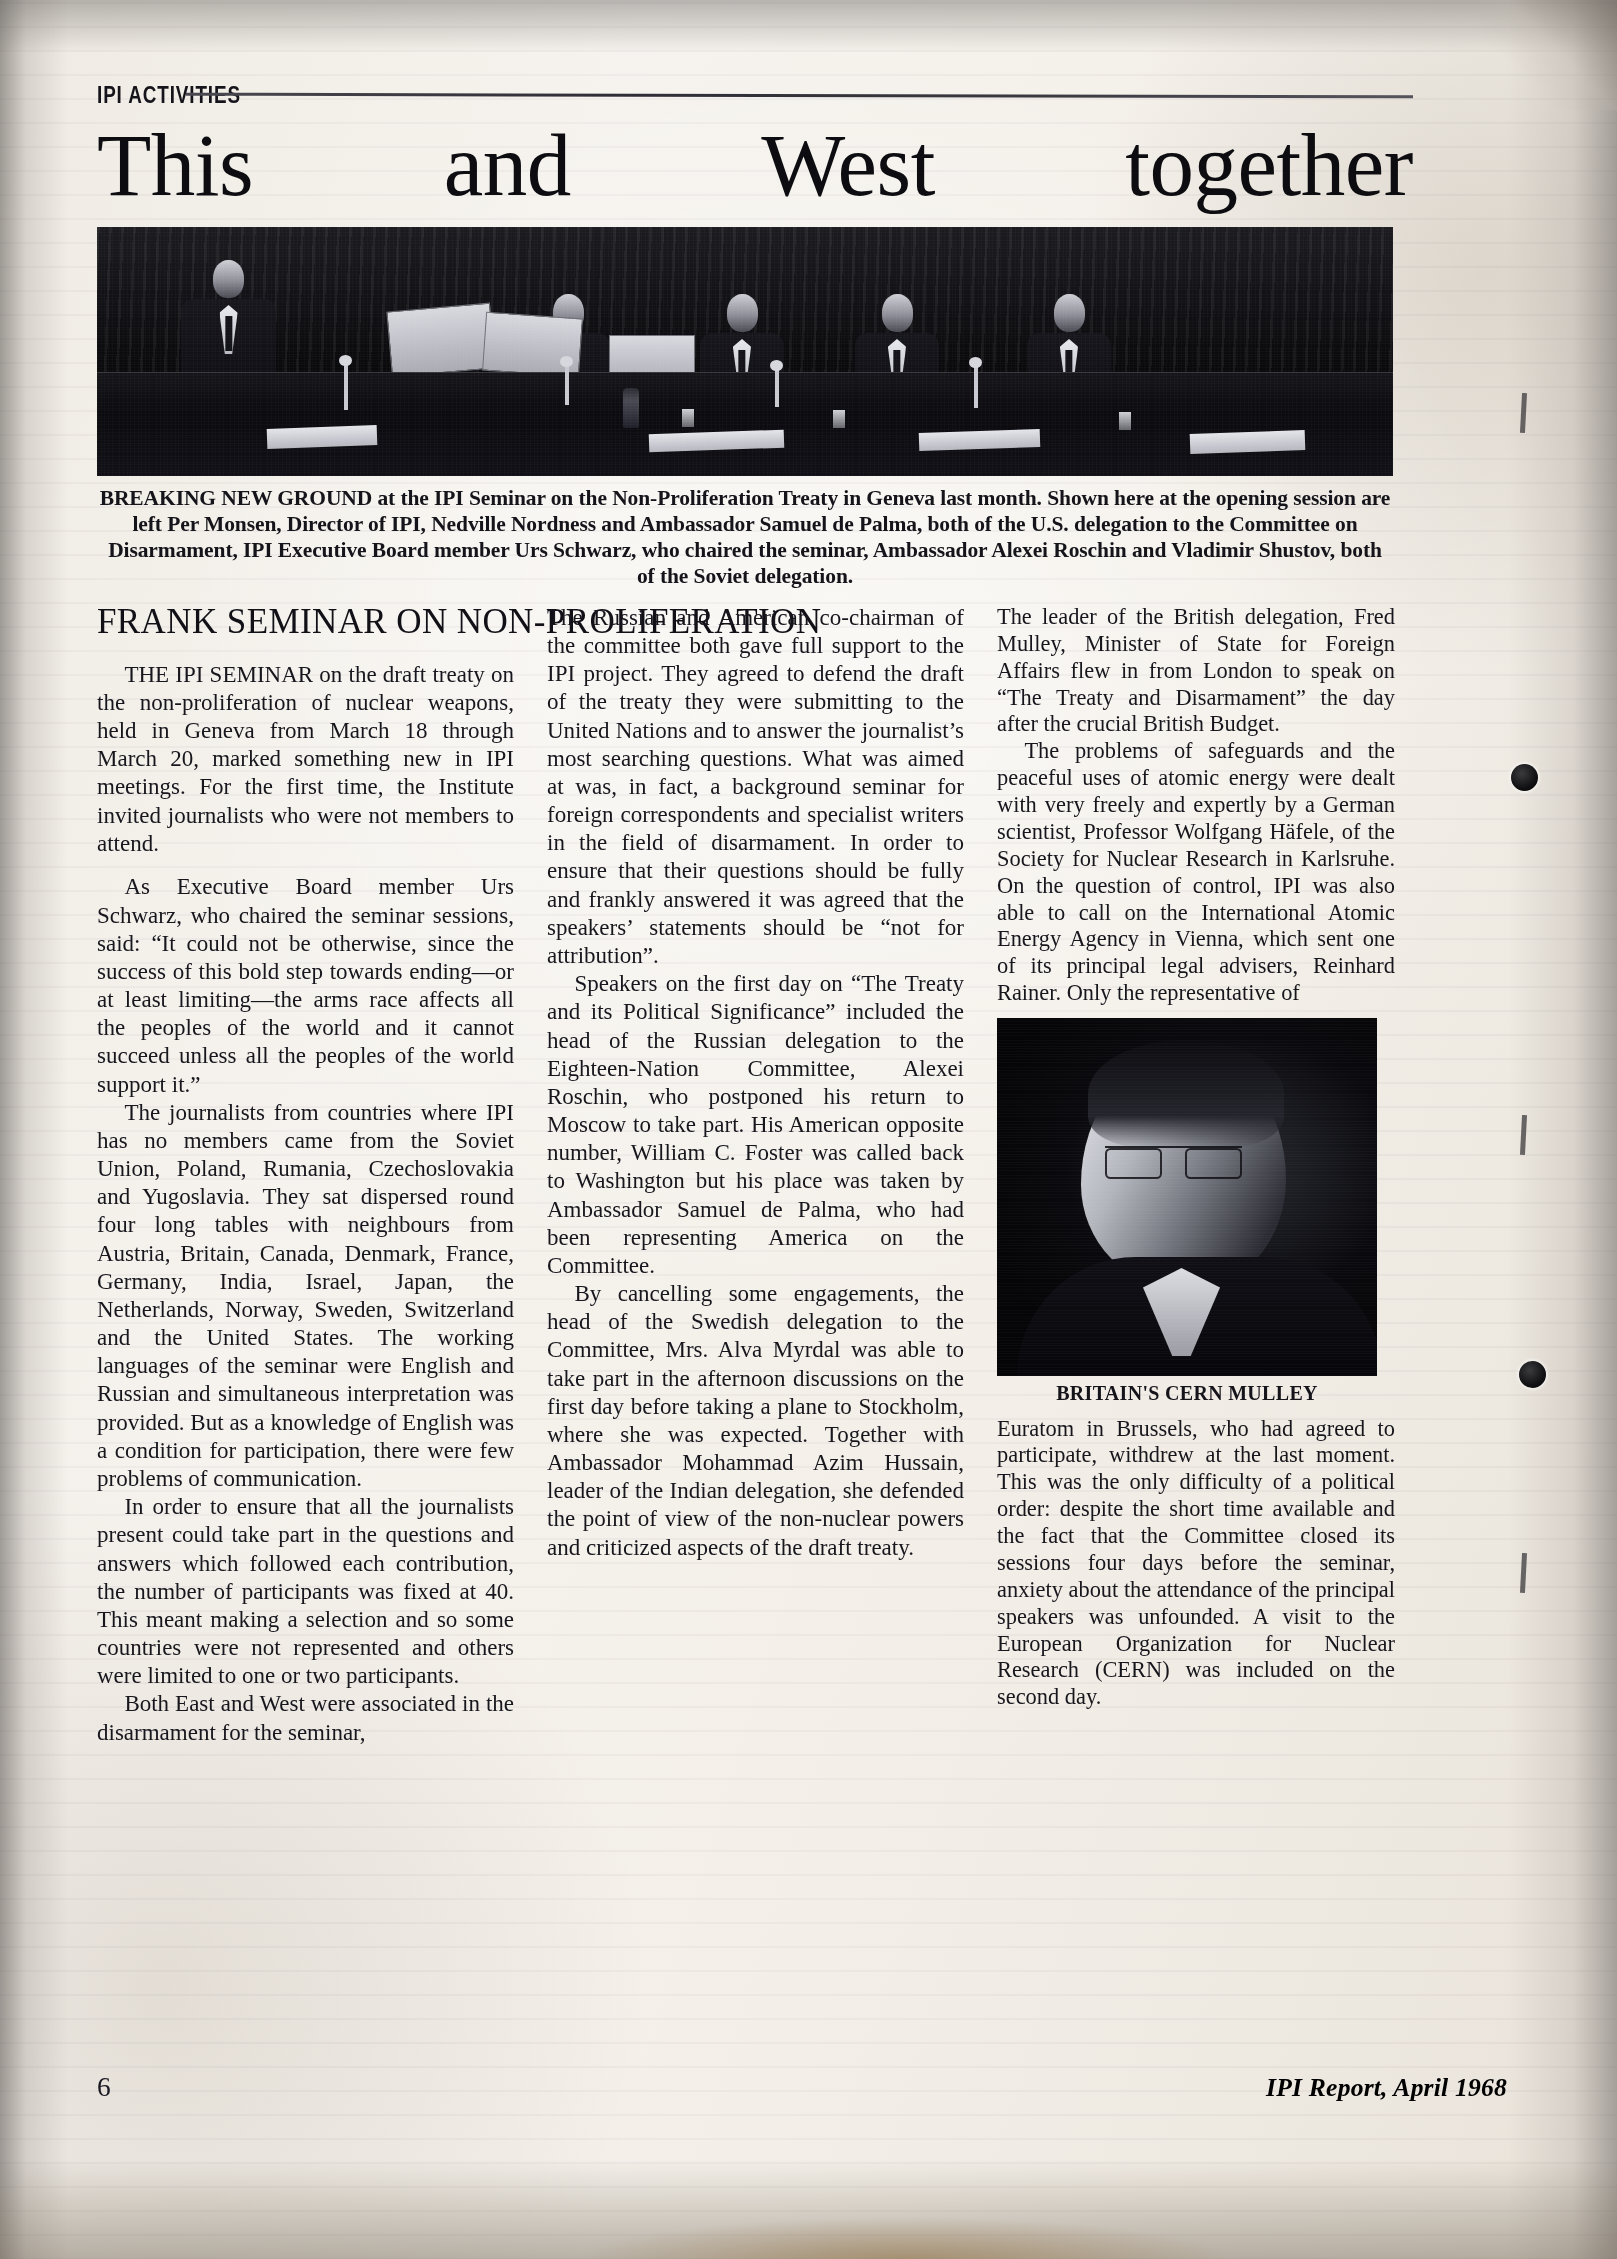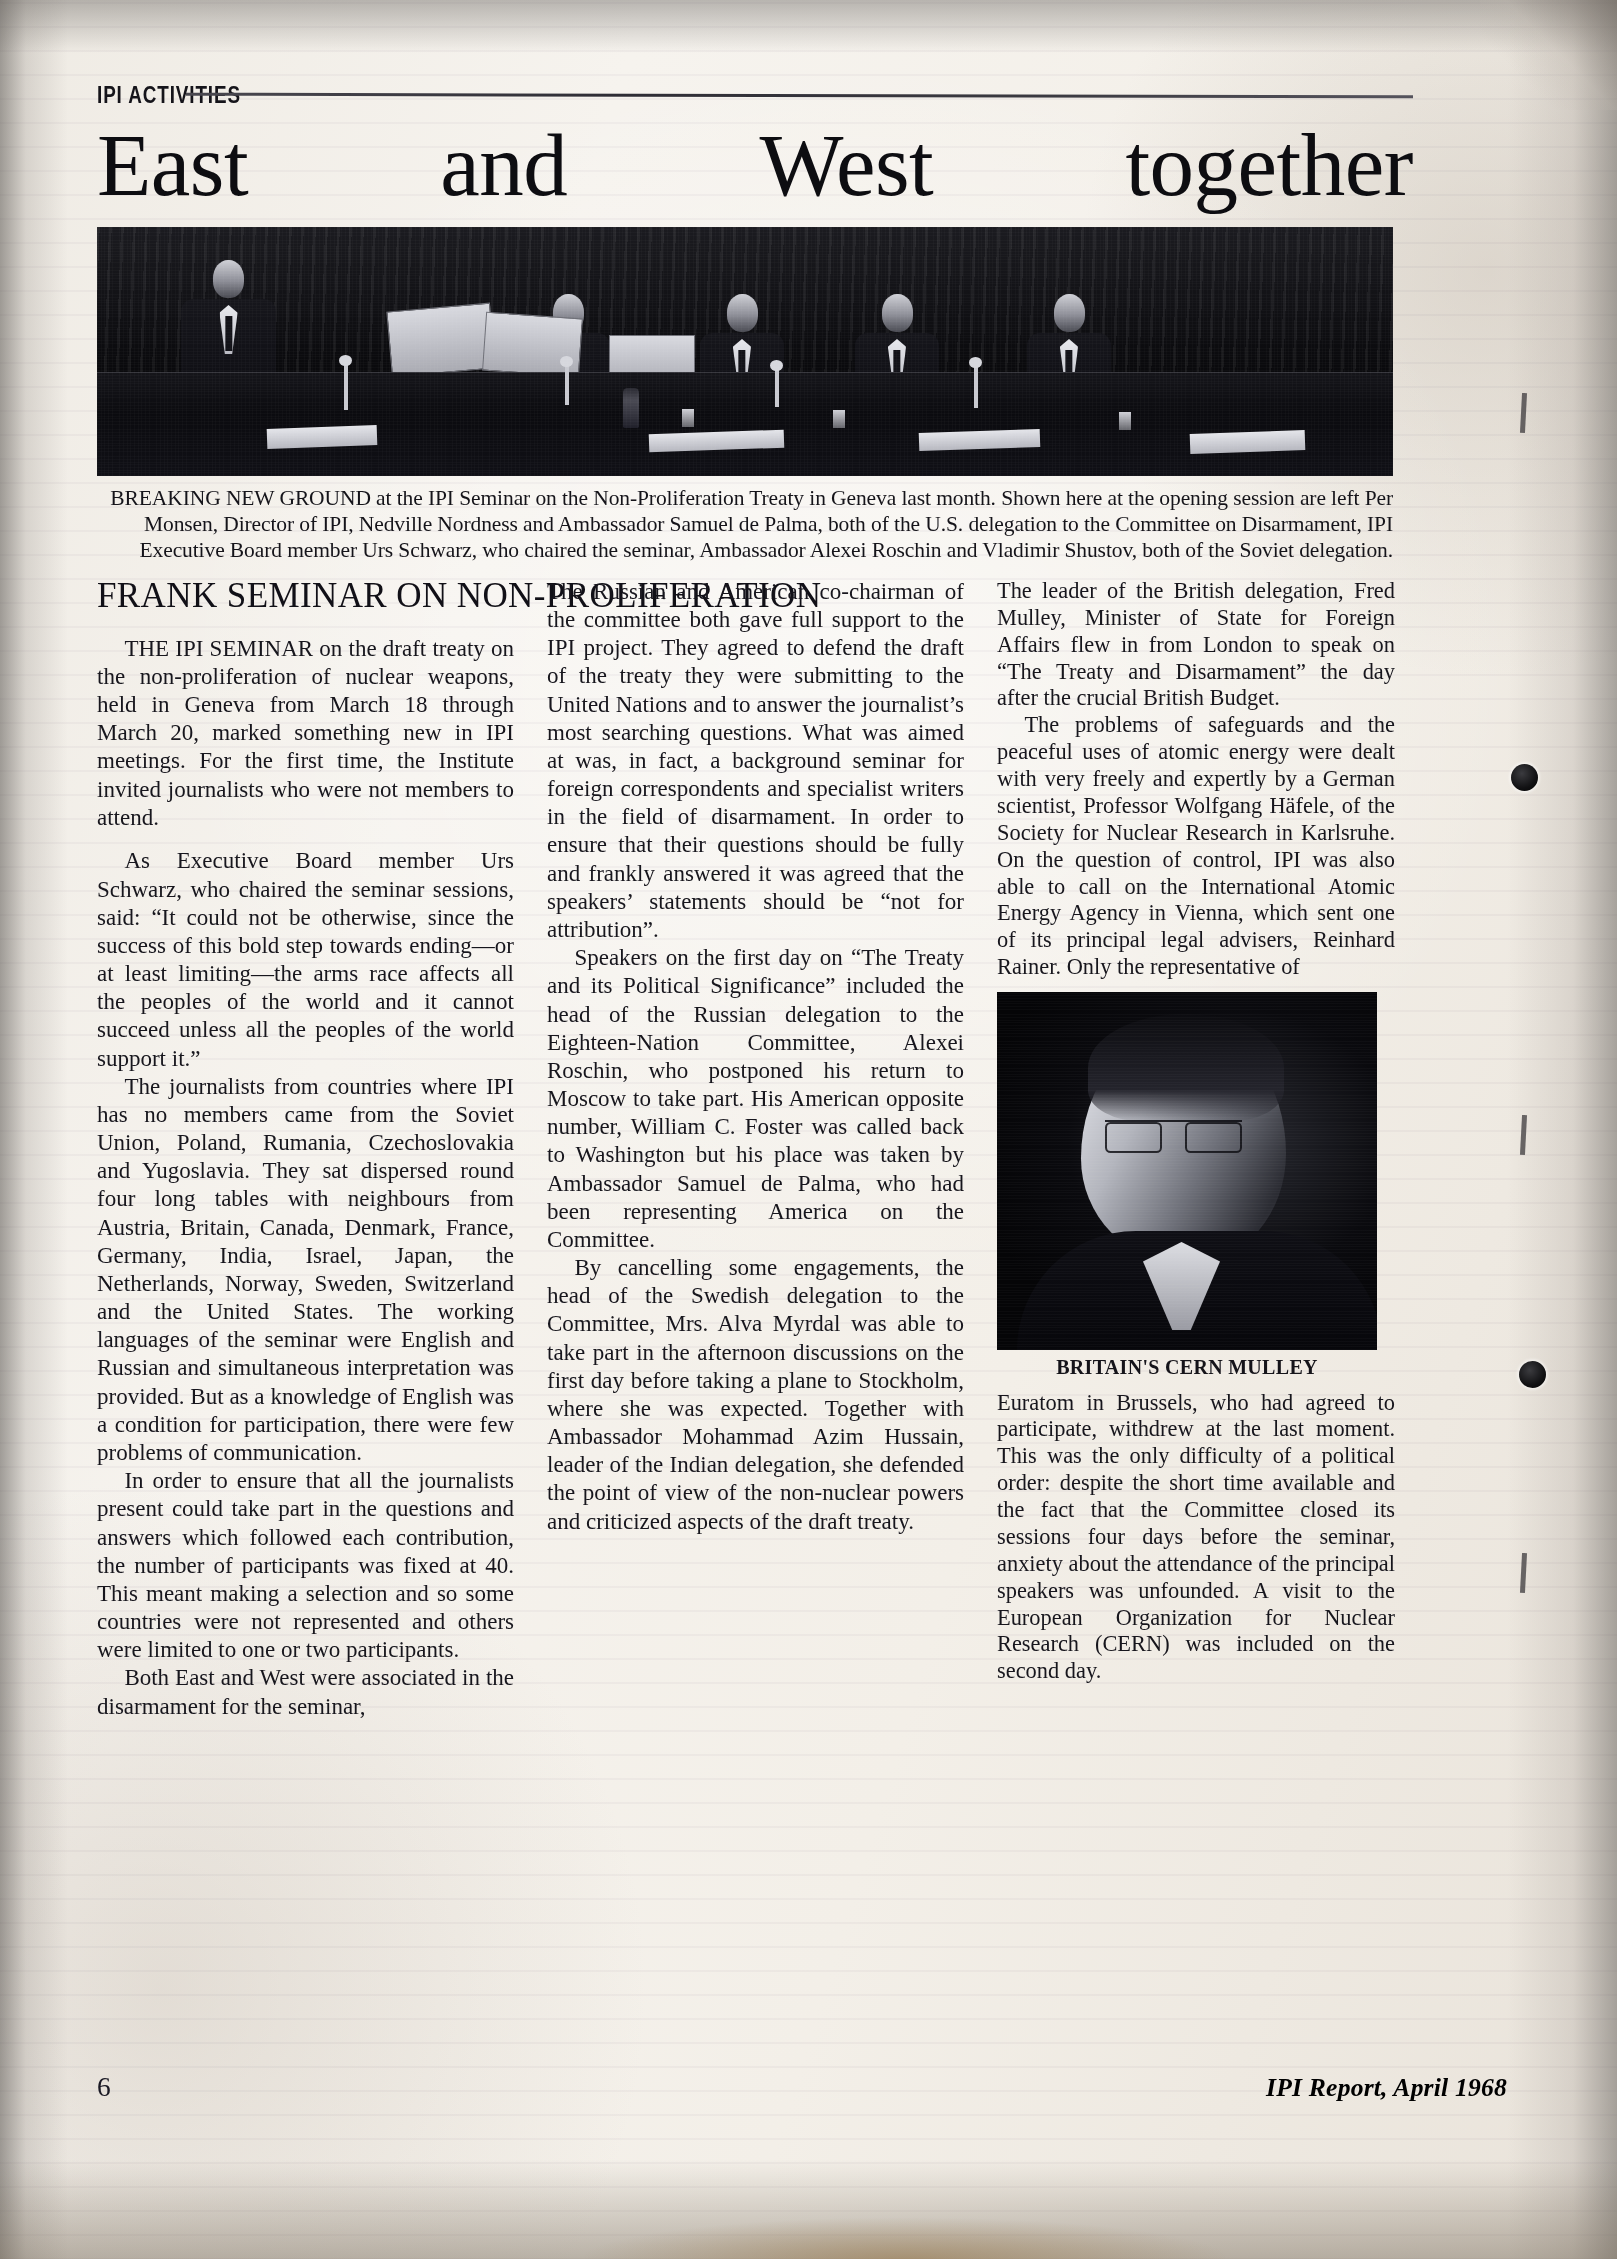--- a/index.html
+++ b/index.html
@@ -230,26 +230,26 @@
       repeating-linear-gradient(0deg, rgba(255,255,255,0.035) 0 0.9px, rgba(0,0,0,0) 0.9px 2.7px),
       repeating-linear-gradient(90deg, rgba(255,255,255,0.03) 0 0.9px, rgba(0,0,0,0) 0.9px 3.7px);
     mix-blend-mode: screen;
     opacity: 0.55;
   }
 
   
   .lead-caption {
     margin-top: 9.1px;
     width: 1296px;
-    font-weight: 400;
+    font-weight: 700;
     font-size: 21.5px;
     line-height: 1.21;
     letter-spacing: -0.1px;
     color: #15141a;
-    text-align: right;
+    text-align: center;
   }
 
   
   .columns {
     margin-top: 14.6px;
     display: flex;
     gap: 33px;
     width: 1316px;
   }
   .col { width: 417px; }
@@ -394,21 +394,21 @@
 
   <div class="content">
 
     <div class="kicker-row">
       <div class="kicker">IPI ACTIVITIES</div>
       <div class="kicker-rule"></div>
     </div>
 
     <div class="headline">
       <div class="headline-inner">
-        <span>East</span>
+        <span>This</span>
         <span>and</span>
         <span>West</span>
         <span>together</span>
       </div>
     </div>
 
     <div class="lead-photo">
       <div class="lp-layer lp-curtain"></div>
 
       <div class="fig standing" style="left:84px;">

